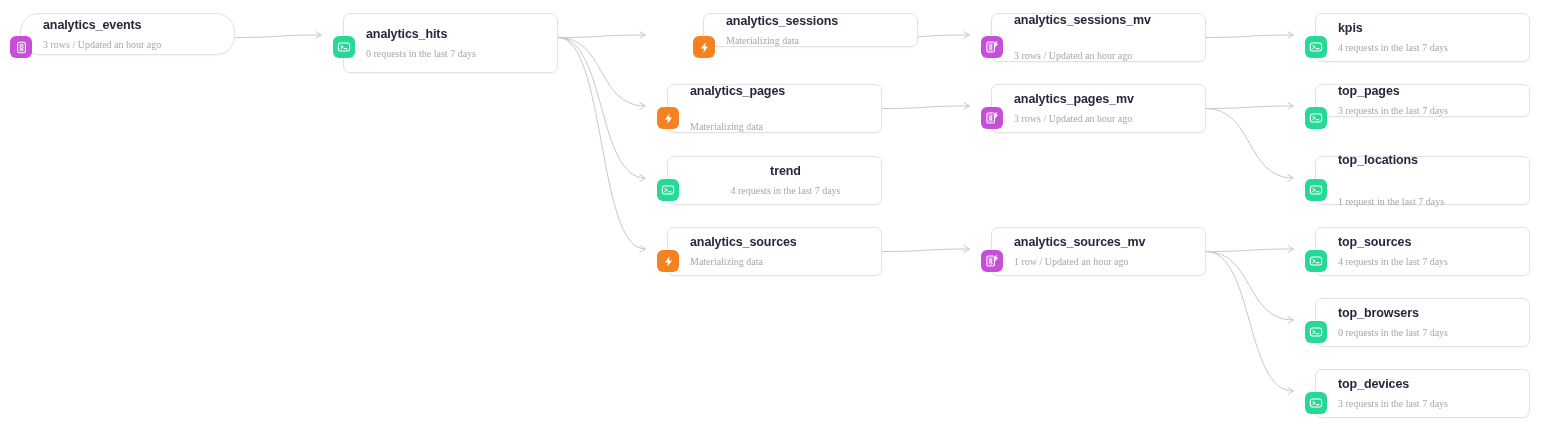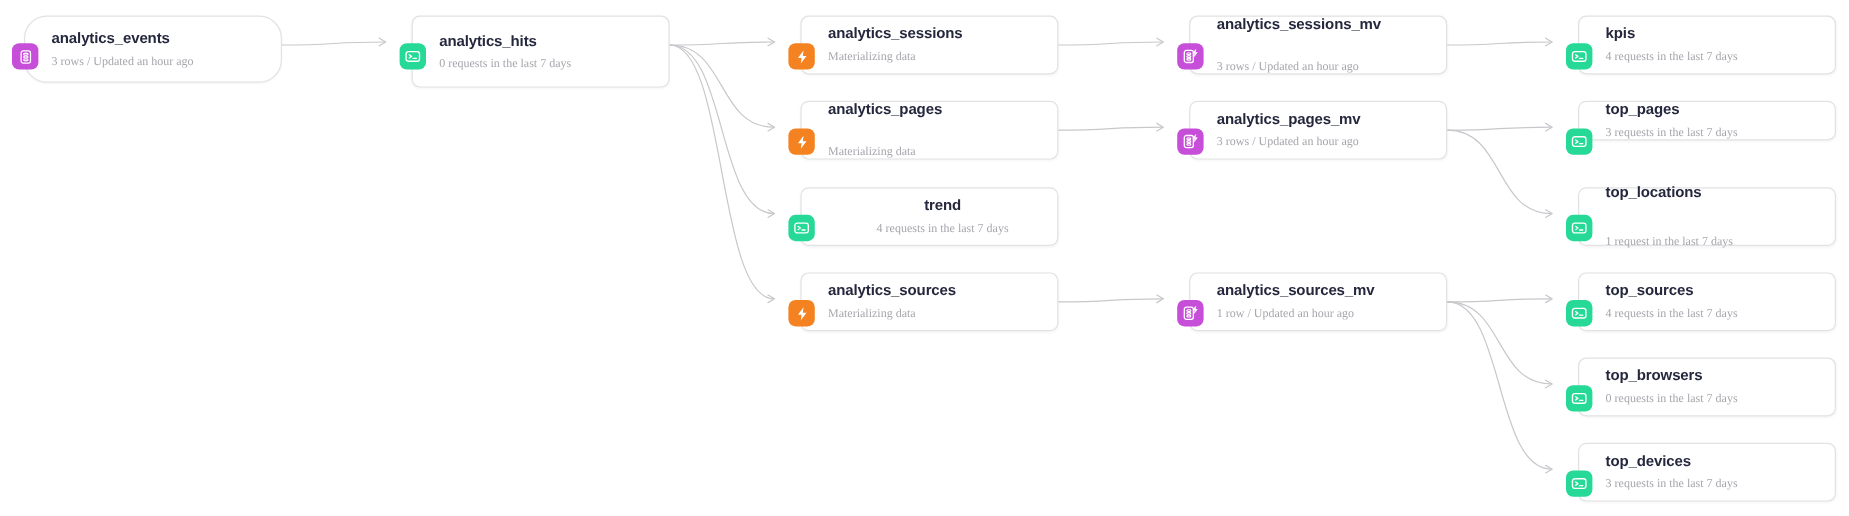--- a/index.html
+++ b/index.html
@@ -99,21 +99,21 @@
       <path d="M 1206 108.5 C 1253.85 108.5, 1245.15 178, 1293 178" fill="none" stroke="#c8c8cc" stroke-width="1"></path>
       <path d="M 1288 174.8 L 1293.5 178 L 1288 181.2" fill="none" stroke="#c8c8cc" stroke-width="1" stroke-linecap="round" stroke-linejoin="round"></path>
       <path d="M 1206 251.5 C 1253.85 251.5, 1245.15 249, 1293 249" fill="none" stroke="#c8c8cc" stroke-width="1"></path>
       <path d="M 1288 245.8 L 1293.5 249 L 1288 252.2" fill="none" stroke="#c8c8cc" stroke-width="1" stroke-linecap="round" stroke-linejoin="round"></path>
       <path d="M 1206 251.5 C 1253.85 251.5, 1245.15 320, 1293 320" fill="none" stroke="#c8c8cc" stroke-width="1"></path>
       <path d="M 1288 316.8 L 1293.5 320 L 1288 323.2" fill="none" stroke="#c8c8cc" stroke-width="1" stroke-linecap="round" stroke-linejoin="round"></path>
       <path d="M 1206 251.5 C 1253.85 251.5, 1245.15 391, 1293 391" fill="none" stroke="#c8c8cc" stroke-width="1"></path>
       <path d="M 1288 387.8 L 1293.5 391 L 1288 394.2" fill="none" stroke="#c8c8cc" stroke-width="1" stroke-linecap="round" stroke-linejoin="round"></path>
     </svg>
   <div id="nodes-layer">
-      <div class="node two-line" style="left: 20px; top: 13px; width: 215px; height: 56px; border-radius: 19px;">
+      <div class="node two-line" style="left: 20px; top: 13px; width: 215px; height: 42px; border-radius: 19px;">
         <div class="node-icon" style="background: rgb(198, 78, 216);">
           <svg width="13" height="13" viewBox="0 0 16 16" fill="none">
             <rect x="3.2" y="1.6" width="9.6" height="12.8" rx="2.2" stroke="#fff" stroke-width="1.3"></rect>
             <ellipse cx="8" cy="5.1" rx="2.4" ry="1.05" stroke="#fff" stroke-width="1.1"></ellipse>
             <ellipse cx="8" cy="8.0" rx="2.4" ry="1.05" stroke="#fff" stroke-width="1.1"></ellipse>
             <ellipse cx="8" cy="10.9" rx="2.4" ry="1.05" stroke="#fff" stroke-width="1.1"></ellipse>
           </svg>
         </div>
         <div class="node-title">analytics_events</div>
         <div class="node-sub">3 rows / Updated an hour ago</div>
@@ -122,21 +122,21 @@
         <div class="node-icon" style="background: rgb(39, 217, 150);">
           <svg width="14" height="14" viewBox="0 0 16 16" fill="none">
             <rect x="1.6" y="3.4" width="12.8" height="9.2" rx="2.2" stroke="#fff" stroke-width="1.3"></rect>
             <path d="M4.6 6.4 L6.8 8.0 L4.6 9.6" stroke="#fff" stroke-width="1.25" stroke-linecap="round" stroke-linejoin="round"></path>
             <path d="M8.3 9.9 H11.4" stroke="#fff" stroke-width="1.25" stroke-linecap="round"></path>
           </svg>
         </div>
         <div class="node-title">analytics_hits</div>
         <div class="node-sub">0 requests in the last 7 days</div>
       </div>
-      <div class="node two-line" style="left: 667px; top: 13px; width: 215px; height: 49px;">
+      <div class="node two-line" style="left: 703px; top: 13px; width: 215px; height: 34px;">
         <div class="node-icon" style="background: rgb(245, 130, 32);">
           <svg width="13" height="13" viewBox="0 0 16 16" fill="none">
             <path d="M9.4 1.4 L3.6 9.1 H7.4 L6.6 14.6 L12.4 6.9 H8.6 Z" fill="#fff"></path>
           </svg>
         </div>
         <div class="node-title">analytics_sessions</div>
         <div class="node-sub">Materializing data</div>
       </div>
       <div class="node two-line" style="left: 667px; top: 84px; width: 215px; height: 49px; gap: 16px;">
         <div class="node-icon" style="background: rgb(245, 130, 32);">

